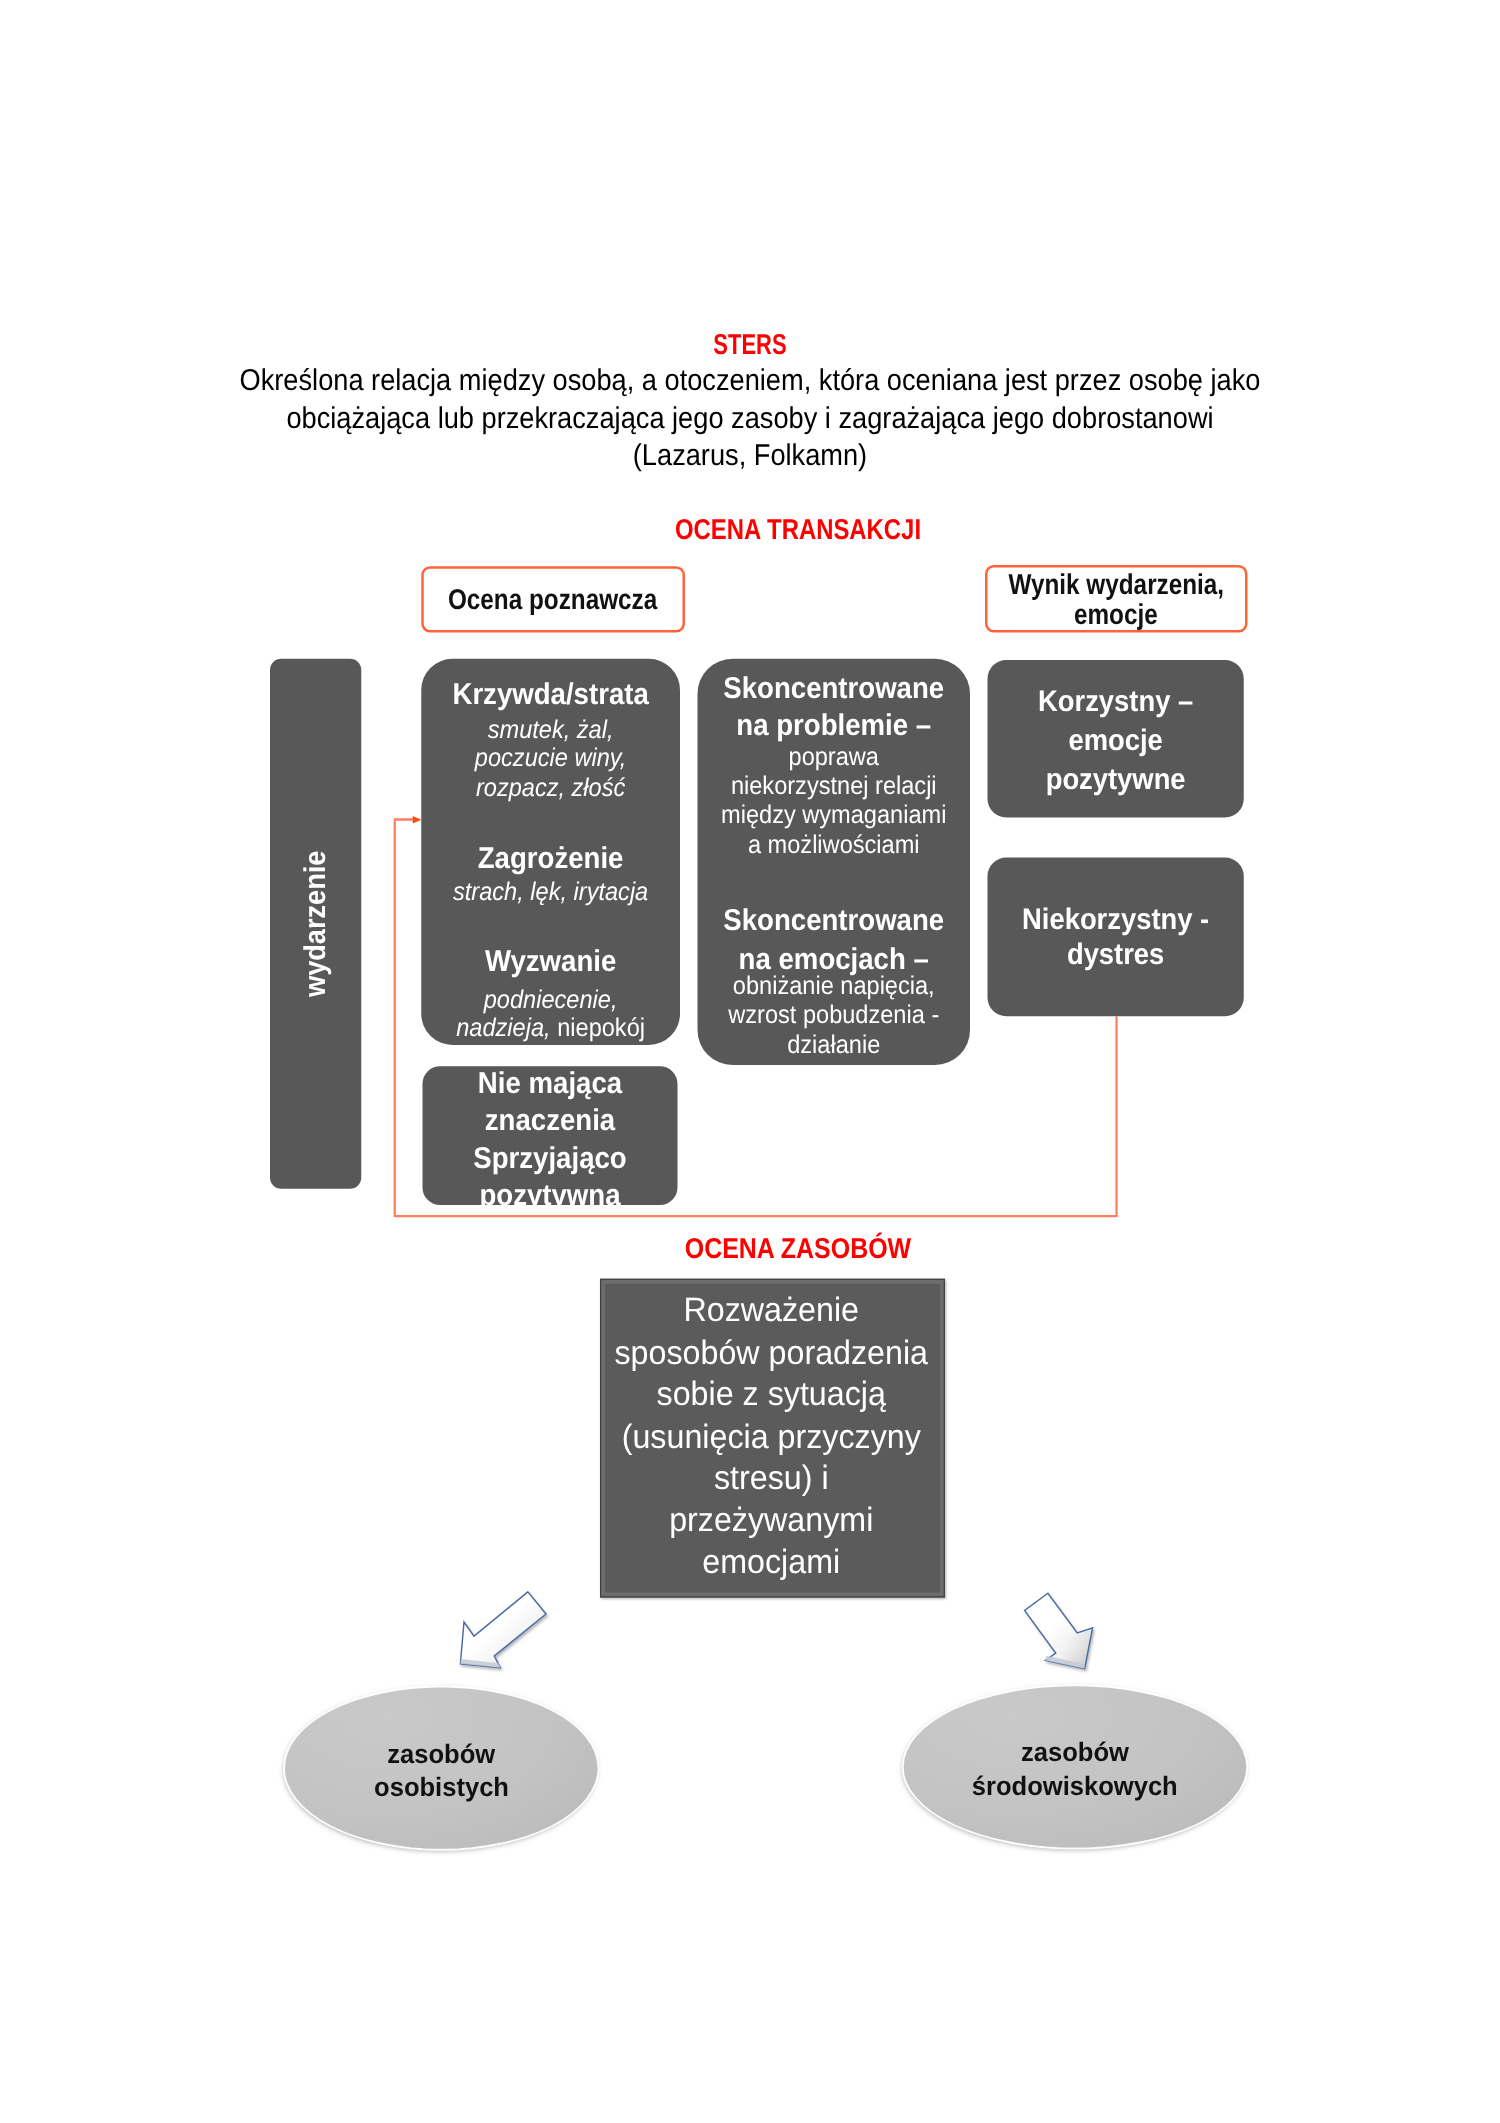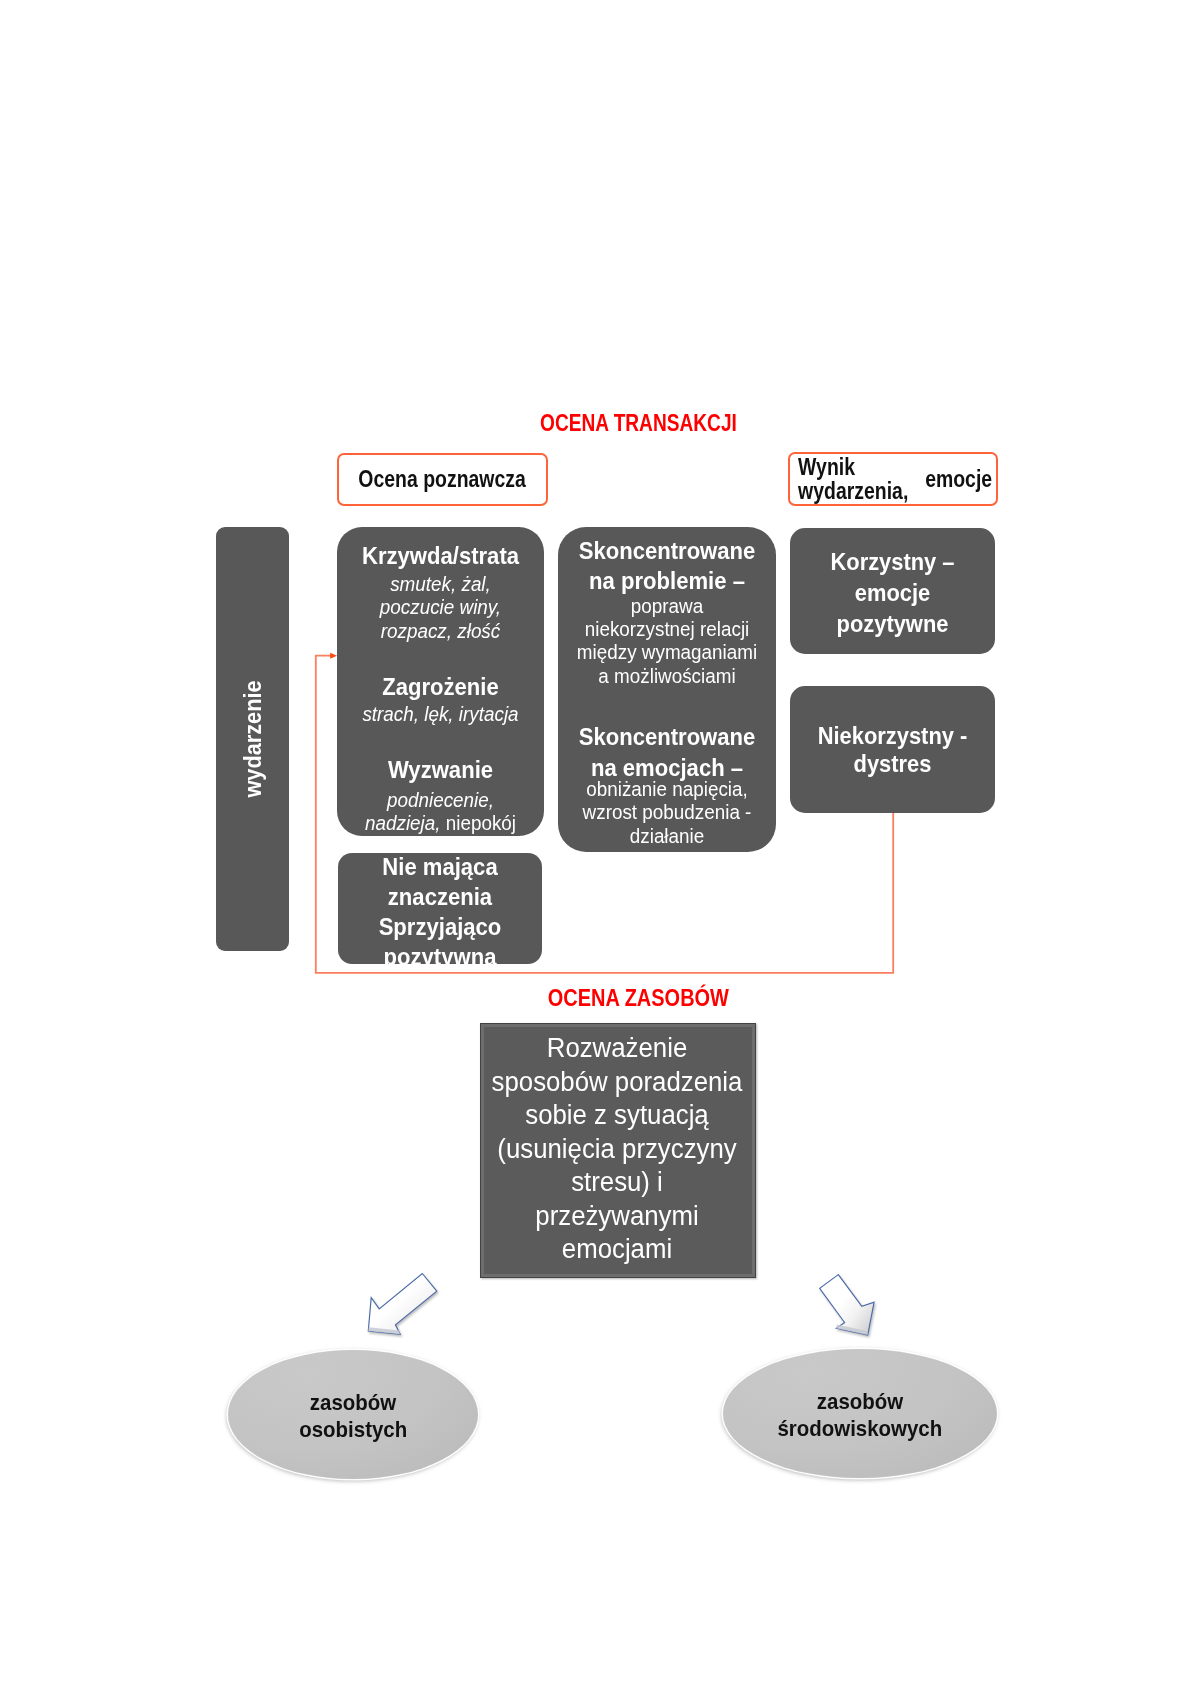--- a/index.html
+++ b/index.html
@@ -25,42 +25,42 @@
   .redhead{position:absolute;width:1200px;left:0;text-align:center;color:#ff0000;
       font-weight:700;font-size:23px;line-height:23px;padding-left:38px;}
   #h-transakcji{top:412px;}
   #h-zasobow{top:986.5px;text-align:center;}
   #h-transakcji span{transform:scaleX(0.831);}
   #h-zasobow span{transform:scaleX(0.868);}
   .redhead span{display:inline-block;transform-origin:50% 50%;}
 
   .colhead{position:absolute;border:2px solid #ff6339;border-radius:7px;
       background:#fff;display:flex;align-items:center;justify-content:center;
-      font-weight:700;color:#111;font-size:23px;line-height:25px;}
+      text-align:center;font-weight:700;color:#111;font-size:23px;line-height:25px;}
   .colhead span{display:block;transform:scaleX(0.845);transform-origin:50% 50%;}
 
   .dbox{position:absolute;background:#585858;border-radius:24px;color:#fff;
       text-align:center;overflow:visible;}
   .dbox.sq{border-radius:0;}
 
   .evtbar{position:absolute;background:#585858;border-radius:9px;}
   .evtbar .lbl{position:absolute;left:50%;top:50%;white-space:nowrap;
       transform:translate(-50%,-50%) rotate(-90deg) scaleX(0.905);color:#fff;
       font-weight:700;font-size:24px;}
 
   .ttl{font-weight:700;}
   .det{font-weight:400;}
   .it{font-style:italic;}
 
   svg.ovl{position:absolute;left:0;top:0;width:1200px;height:1698px;overflow:visible;}
 
   
   #ch1{left:337px;top:453px;width:207px;height:49px;}
   #ch2{left:557px;top:453px;width:206px;height:49px;}
-  #ch3{left:788px;top:452px;width:206px;height:50px;flex-direction:row;
+  #ch3{left:788px;top:452px;width:206px;height:50px;flex-direction:column;
        justify-content:center;line-height:24px;}
 
   
   #evt{left:216px;top:527px;width:73px;height:424px;}
 
   
   #b-appraisal{left:337px;top:527px;width:207px;height:309px;border-radius:25px;}
   #b-neutral{left:338px;top:853px;width:204px;height:111px;border-radius:14px;}
   #b-coping{left:558px;top:527px;width:218px;height:325px;border-radius:28px;}
   #b-out1{left:790px;top:528px;width:205px;height:126px;border-radius:15px;}
@@ -121,20 +121,26 @@
   .ell > div{transform:scaleX(0.96);transform-origin:50% 50%;}
   #ell1{left:228px;top:1350px;width:250px;height:129px;padding-top:4px;box-sizing:border-box;}
   #ell2{left:723px;top:1349px;width:274px;height:129px;padding-top:4px;box-sizing:border-box;}
 </style>
 </head>
 <body>
 
 <div class="page">
 
 
+  <div id="definition">
+    <div class="dhead">STERS</div>
+    <div class="dline first">Określona relacja między osobą, a otoczeniem, która oceniana jest przez osobę jako</div>
+    <div class="dline">obciążająca lub przekraczająca jego zasoby i zagrażająca jego dobrostanowi</div>
+    <div class="dline">(Lazarus, Folkamn)</div>
+  </div>
 
   <div class="redhead" id="h-transakcji">
     <span>OCENA TRANSAKCJI</span>
   </div>
 
   <div class="colhead" id="ch1">
     <span>Ocena poznawcza</span>
   </div>
   <div class="colhead" id="ch3">
     <span>Wynik wydarzenia,</span>

